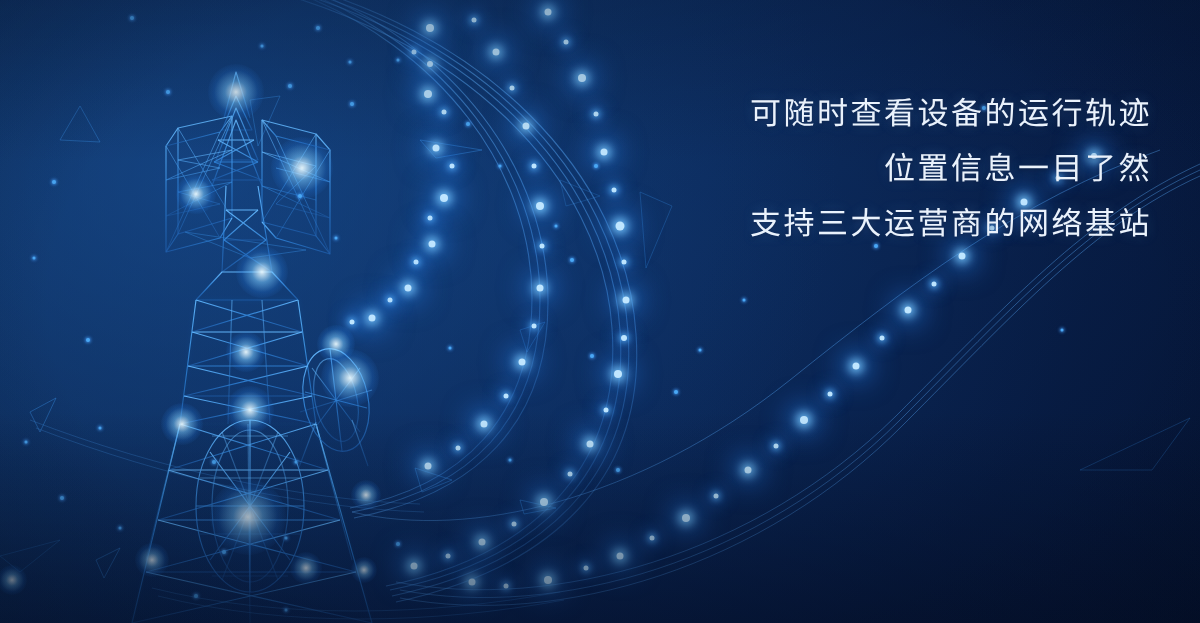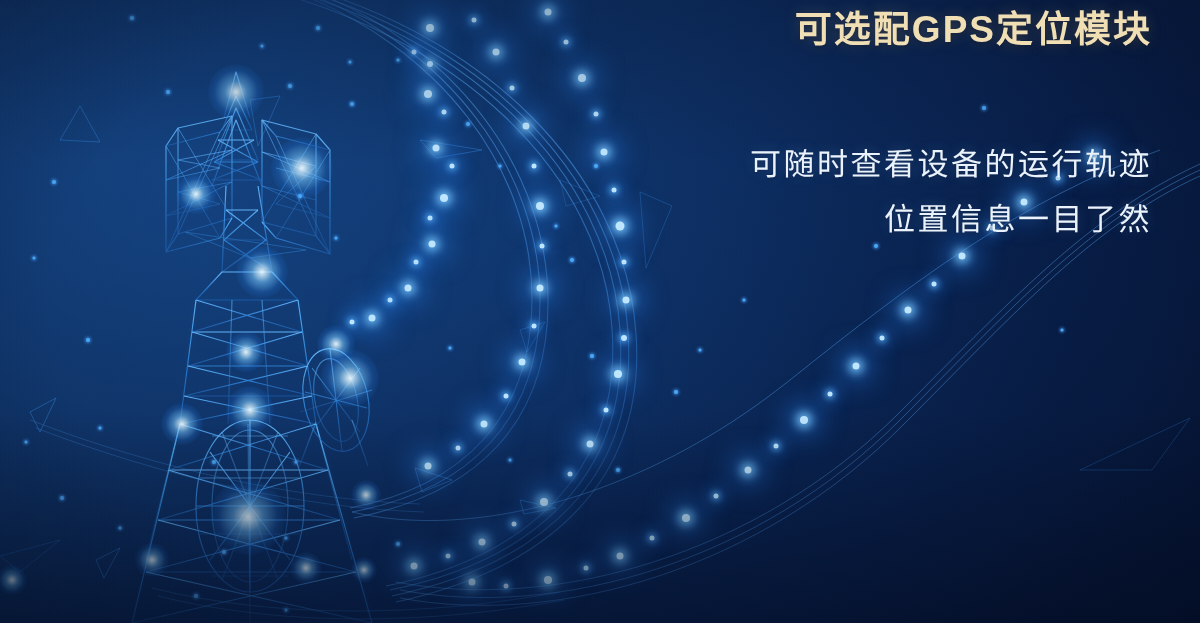--- a/index.html
+++ b/index.html
@@ -376,20 +376,20 @@
     <div class="dot tiny" style="left:296px; top:462px; width:3px; height:3px;"></div>
     <div class="dot tiny" style="left:224px; top:552px; width:4px; height:4px;"></div>
     <div class="dot tiny" style="left:286px; top:538px; width:3px; height:3px;"></div>
     <div class="dot tiny" style="left:398px; top:544px; width:4px; height:4px;"></div>
     <div class="dot tiny" style="left:100px; top:428px; width:3px; height:3px;"></div>
   </div>
 
   <div class="vignette"></div>
 
   <div class="copy">
-    <p class="subhead">可选配GPS定位模块</p>
     <ul class="bullets">
       <li>可随时查看设备的运行轨迹</li>
       <li>位置信息一目了然</li>
+      <li>支持三大运营商的网络基站</li>
     </ul>
   </div>
 
 </div>
 
 </body></html>

